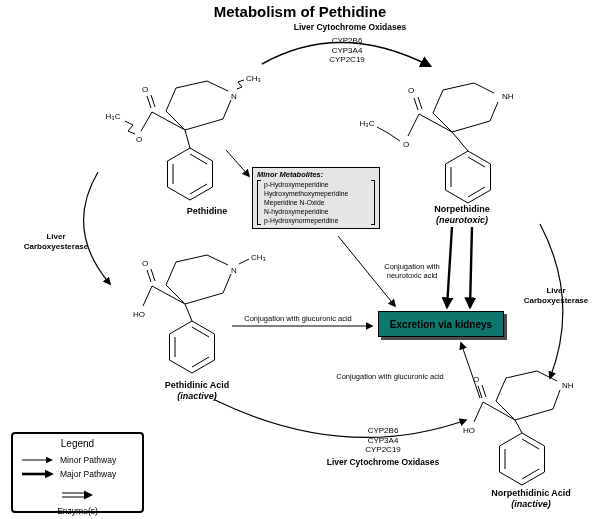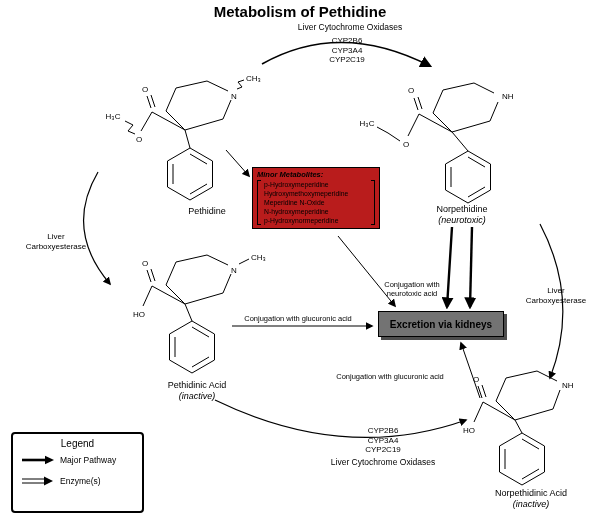--- a/index.html
+++ b/index.html
@@ -4,43 +4,43 @@
 <style>
   html,body{margin:0;padding:0;background:#fff;}
   .stage{position:relative;width:600px;height:519px;background:#fff;overflow:hidden;
          font-family:"Liberation Sans","DejaVu Sans",sans-serif;color:#000;}
   .title{position:absolute;left:0;right:0;top:3px;text-align:center;
          font-size:15px;font-weight:700;}
   .canvas{position:absolute;left:0;top:0;}
   .canvas text{font-size:8px;text-anchor:middle;font-family:inherit;}
   .canvas text.as{text-anchor:start;}
   .lbl{position:absolute;transform:translateX(-50%);text-align:center;white-space:nowrap;}
-  .b{font-weight:400;}
+  .b{font-weight:700;}
   .i{font-style:italic;}
   .f7{font-size:7.5px;line-height:9px;}
   .f8{font-size:8px;line-height:9.5px;}
   .f85{font-size:8.5px;line-height:10px;}
   .f9{font-size:9px;line-height:10.5px;}
   .minorbox{position:absolute;left:252px;top:167px;width:128px;box-sizing:border-box;
-            border:1px solid #000;background:#b91c1c;padding:2px 4px 3px;}
+            border:1px solid #000;background:#e5e5e5;padding:2px 4px 3px;}
   .mtitle{font-size:7.5px;font-weight:700;font-style:italic;margin-bottom:1px;}
   .mlist{position:relative;margin:0 8px 0 7px;}
   .mitem{font-size:6.8px;line-height:9px;white-space:nowrap;}
   .brL,.brR{position:absolute;top:0;bottom:0;width:3px;}
   .brL{left:-7px;border-left:1px solid #000;border-top:1px solid #000;border-bottom:1px solid #000;}
   .brR{right:-8px;border-right:1px solid #000;border-top:1px solid #000;border-bottom:1px solid #000;}
   .excretion{position:absolute;left:378px;top:311px;width:126px;height:26px;box-sizing:border-box;
-             border:1.5px solid #000;background:#737373;box-shadow:3px 3px 0 #4d4d4d;
+             border:1.5px solid #000;background:#0f766e;box-shadow:3px 3px 0 #4d4d4d;
              display:flex;align-items:center;justify-content:center;
              font-size:10px;font-weight:700;}
   .legend{position:absolute;left:11px;top:432px;width:133px;height:81px;box-sizing:border-box;
           border:2px solid #000;border-radius:4px;background:#fff;padding:4px 8px 0;}
   .legend-title{text-align:center;font-size:10px;margin:0 0 5px;}
   .lrow{display:flex;align-items:center;gap:5px;margin-bottom:2px;}
-  .lrow.enzyme{margin-top:9px;}
+  .lrow.enzyme{margin-top:9px;flex-direction:column;}
   .legend-label{font-size:8.5px;}
 </style>
 </head>
 <body>
 
 <div class="stage">
 
   <div class="title">Metabolism of Pethidine</div>
 
   <svg class="canvas" width="600" height="519" viewBox="0 0 600 519">
@@ -157,21 +157,21 @@
     <div>Liver</div>
     <div>Carboxyesterase</div>
   </div>
   <div class="lbl f8" style="left:383px;top:426px;">
     <div>CYP2B6</div>
     <div>CYP3A4</div>
     <div>CYP2C19</div>
   </div>
   <div class="lbl b f85" style="left:383px;top:457px;">Liver Cytochrome Oxidases</div>
 
-  <div class="lbl f7" style="left:412px;top:280px;">
+  <div class="lbl f7" style="left:412px;top:262px;">
     <div>Conjugation with</div>
     <div>neurotoxic acid</div>
   </div>
   <div class="lbl f7" style="left:298px;top:314px;">Conjugation with glucuronic acid</div>
   <div class="lbl f7" style="left:390px;top:372px;">Conjugation with glucuronic acid</div>
 
   <div class="lbl b f9" style="left:187px;top:206px;padding-left:40px;">Pethidine</div>
   <div class="lbl b f9" style="left:462px;top:204px;">
     <div>Norpethidine</div>
     <div class="i">(neurotoxic)</div>
@@ -199,20 +199,27 @@
   </div>
 
   <div class="excretion">
     <span>Excretion via kidneys</span>
   </div>
 
   <div class="legend">
     <div class="legend-title">Legend</div>
     <div class="lrow">
       <svg width="34" height="12" viewBox="0 0 34 12">
+        <line x1="1" y1="6" x2="25" y2="6" stroke="#000" stroke-width="1"></line>
+        <polygon points="25,2.8 32,6 25,9.2" fill="#000"></polygon>
+      </svg>
+      <span class="legend-label">Minor Pathway</span>
+    </div>
+    <div class="lrow">
+      <svg width="34" height="12" viewBox="0 0 34 12">
         <line x1="1" y1="6" x2="24" y2="6" stroke="#000" stroke-width="2.6"></line>
         <polygon points="24,1.8 33,6 24,10.2" fill="#000"></polygon>
       </svg>
       <span class="legend-label">Major Pathway</span>
     </div>
     <div class="lrow enzyme">
       <svg width="34" height="12" viewBox="0 0 34 12">
         <line x1="1" y1="4" x2="23" y2="4" stroke="#000" stroke-width="1"></line>
         <line x1="1" y1="8" x2="23" y2="8" stroke="#000" stroke-width="1"></line>
         <polygon points="23,1.5 32,6 23,10.5" fill="#000"></polygon>

